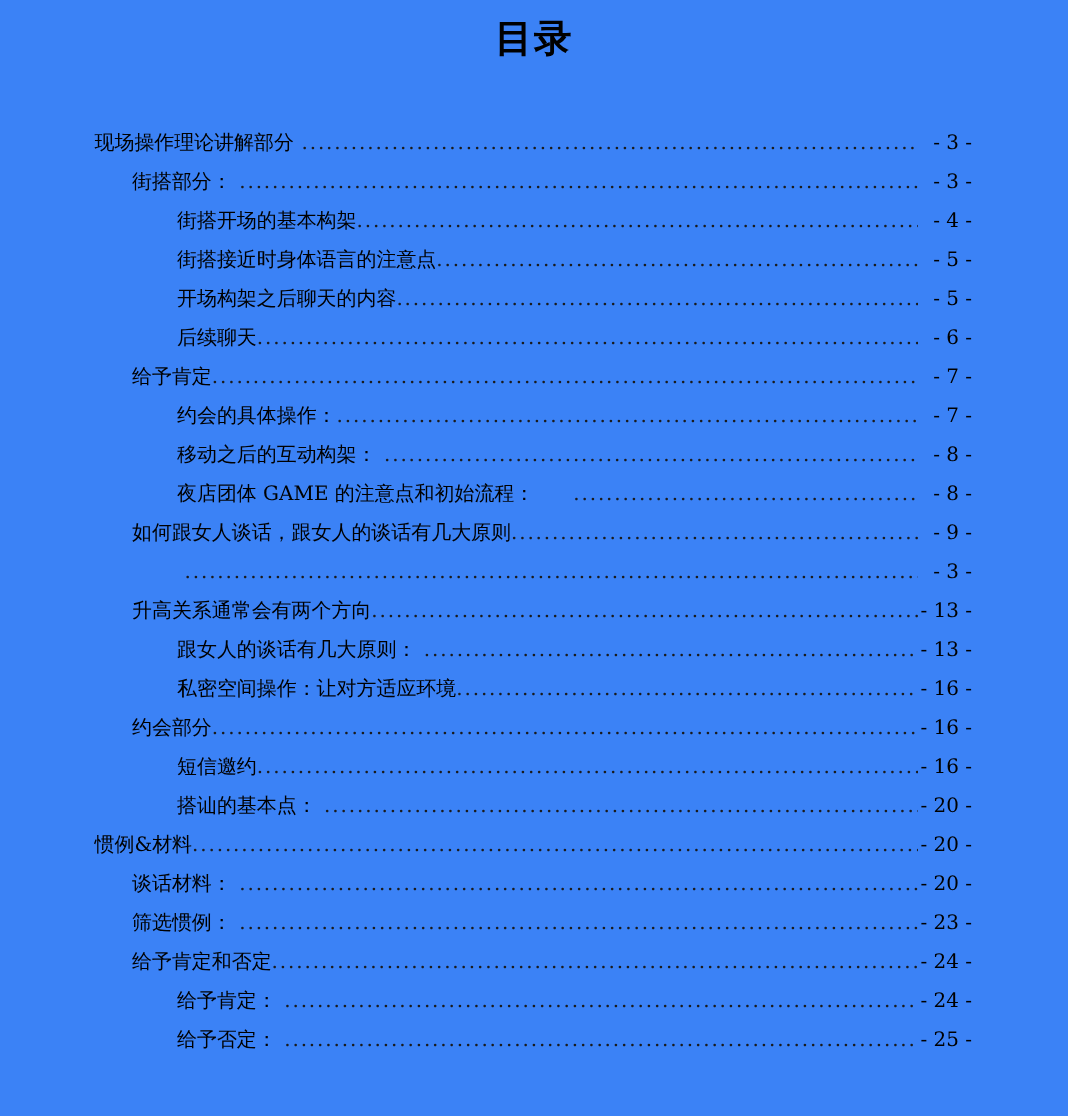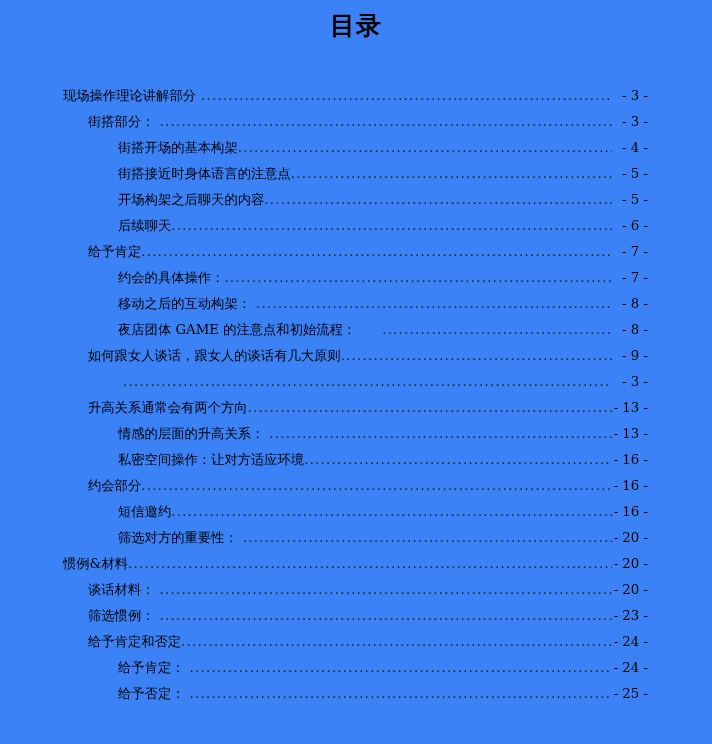--- a/index.html
+++ b/index.html
@@ -149,41 +149,41 @@
       <div class="toc-entry lvl3">
         <span class="leader gap-sm"></span>
         <span class="entry-page">- 3 -</span>
       </div>
       <div class="toc-entry lvl2">
         <span class="entry-title">升高关系通常会有两个方向</span>
         <span class="leader"></span>
         <span class="entry-page">- 13 -</span>
       </div>
       <div class="toc-entry lvl3">
-        <span class="entry-title">情感的层面的升高关系：</span>
+        <span class="entry-title">跟女人的谈话有几大原则：</span>
         <span class="leader gap-sm"></span>
         <span class="entry-page">- 13 -</span>
       </div>
       <div class="toc-entry lvl3">
         <span class="entry-title">私密空间操作：让对方适应环境</span>
         <span class="leader"></span>
         <span class="entry-page">- 16 -</span>
       </div>
       <div class="toc-entry lvl2">
         <span class="entry-title">约会部分</span>
         <span class="leader"></span>
         <span class="entry-page">- 16 -</span>
       </div>
       <div class="toc-entry lvl3">
         <span class="entry-title">短信邀约</span>
         <span class="leader"></span>
         <span class="entry-page">- 16 -</span>
       </div>
       <div class="toc-entry lvl3">
-        <span class="entry-title">筛选对方的重要性：</span>
+        <span class="entry-title">搭讪的基本点：</span>
         <span class="leader gap-sm"></span>
         <span class="entry-page">- 20 -</span>
       </div>
       <div class="toc-entry lvl1">
         <span class="entry-title">惯例&amp;材料</span>
         <span class="leader"></span>
         <span class="entry-page">- 20 -</span>
       </div>
       <div class="toc-entry lvl2">
         <span class="entry-title">谈话材料：</span>

